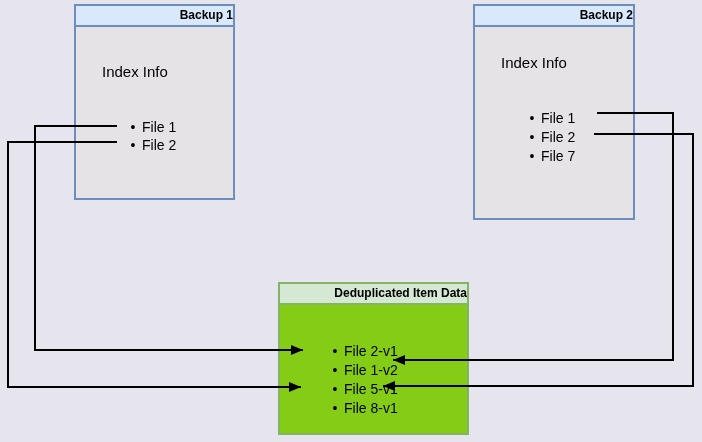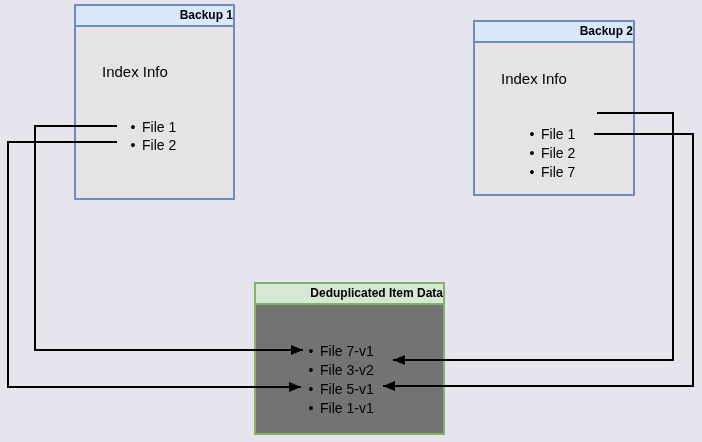--- a/index.html
+++ b/index.html
@@ -26,21 +26,22 @@
     position: absolute;
     box-sizing: border-box;
     z-index: 2;
   }
   .box.blue {
     border: 2px solid #6c8ebf;
     background: #e5e3e6;
   }
   .box.green {
     border: 2px solid #82b366;
-    background: #737373;
+    background: #84cc16;
+    margin-left: 24px;
   }
   .box-header {
     box-sizing: border-box;
     height: 21px;
     line-height: 19px;
     text-align: right;
     font-size: 12px;
     font-weight: bold;
     color: #000;
   }
@@ -74,21 +75,21 @@
   ul.file-list.lh18 li { height: 18px; }
   ul.file-list.lh19 li { height: 19px; }
   .bullet {
     display: inline-block;
     width: 18px;
     text-align: center;
     font-size: 14px;
   }
   
   #backup1 { left: 74px;  top: 4px;   width: 161px; height: 196px; }
-  #backup2 { left: 473px; top: 20px;   width: 162px; height: 176px; }
+  #backup2 { left: 473px; top: 4px;   width: 162px; height: 216px; }
   #dedup   { left: 254px; top: 282px; width: 191px; height: 153px; }
   #backup1 .subtitle { left: 26px; top: 57px; }
   #backup2 .subtitle { left: 26px; top: 48px; }
   #backup1 ul.file-list { left: 48px; top: 112px; }
   #backup2 ul.file-list { left: 48px; top: 102px; }
   #dedup   ul.file-list { left: 46px; top: 57px;  }
 </style>
 </head>
 <body>
 
@@ -138,30 +139,30 @@
         <span>File 7</span>
       </li>
     </ul>
   </div>
 
   <div class="box green" id="dedup">
     <div class="box-header">Deduplicated Item Data</div>
     <ul class="file-list lh19">
       <li>
         <span class="bullet">•</span>
-        <span>File 7-v1</span>
+        <span>File 2-v1</span>
       </li>
       <li>
         <span class="bullet">•</span>
-        <span>File 3-v2</span>
+        <span>File 1-v2</span>
       </li>
       <li>
         <span class="bullet">•</span>
         <span>File 5-v1</span>
       </li>
       <li>
         <span class="bullet">•</span>
-        <span>File 1-v1</span>
+        <span>File 8-v1</span>
       </li>
     </ul>
   </div>
 
 </div>
 
 </body></html>

